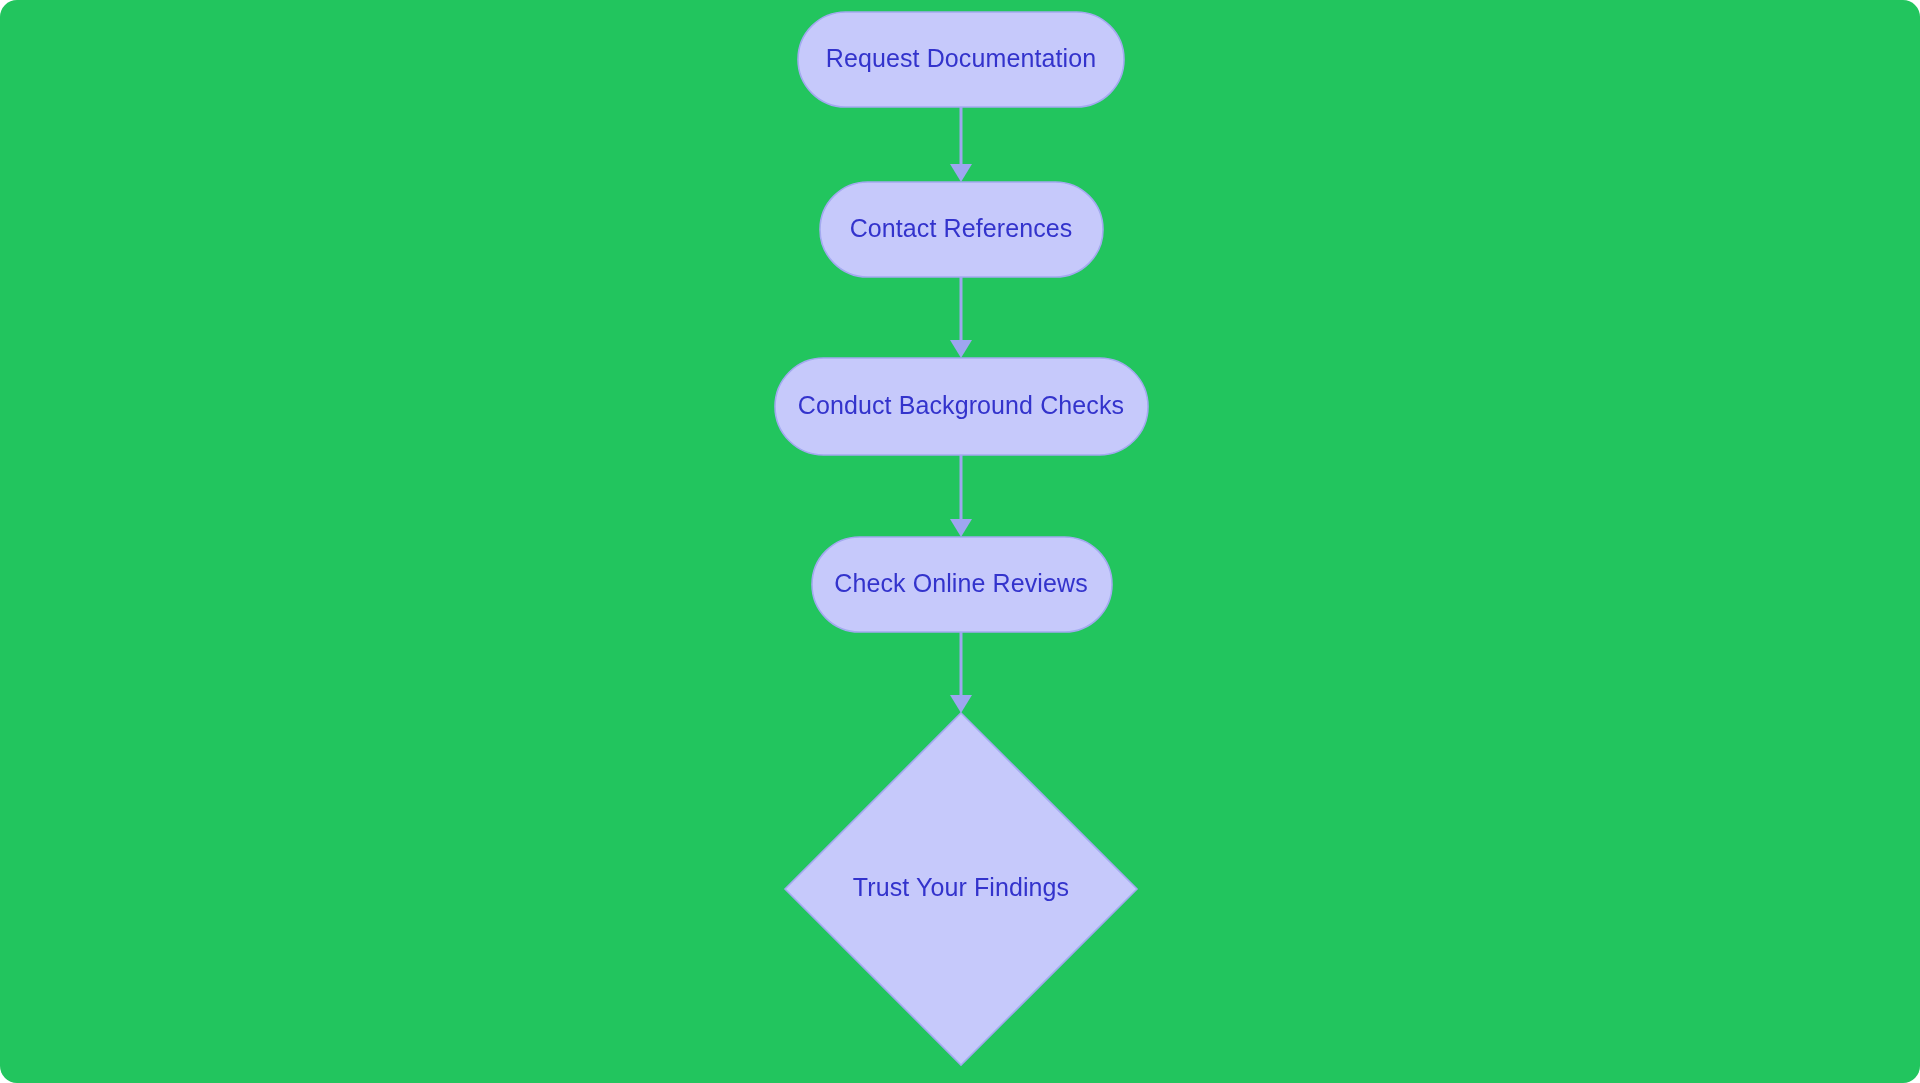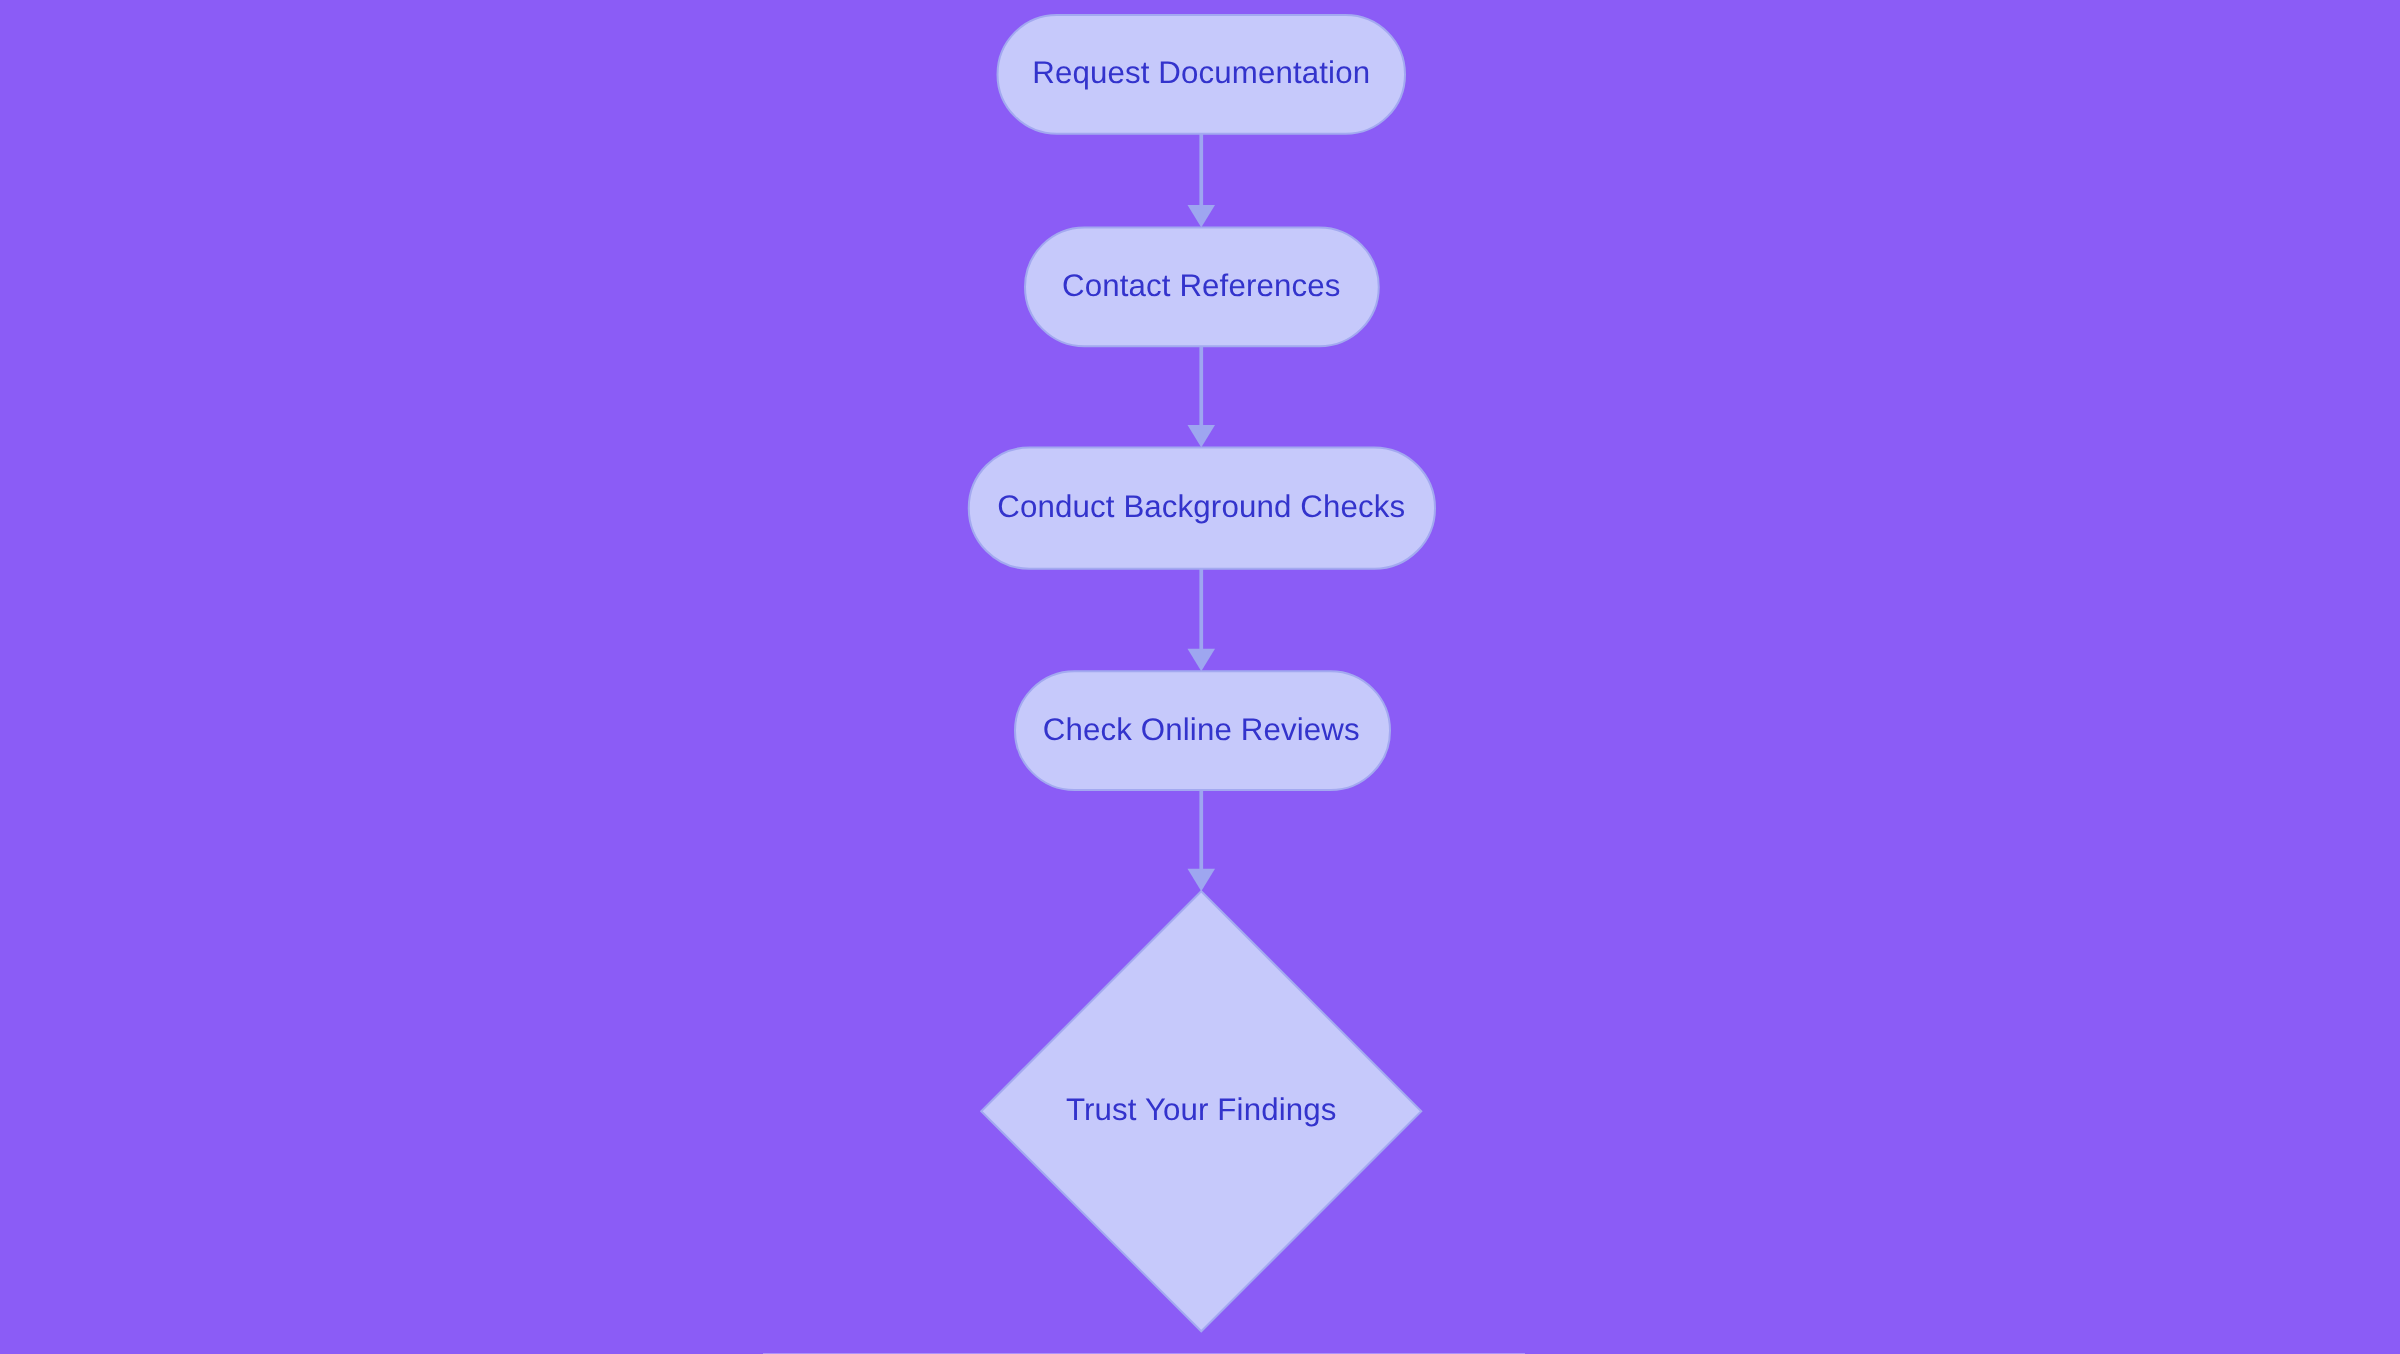--- a/index.html
+++ b/index.html
@@ -12,21 +12,22 @@
     height: 1083px;
     background: #ffffff;
     font-family: "Liberation Sans", sans-serif;
     overflow: hidden;
   }
 
   #flowchart-canvas {
     position: relative;
     width: 1920px;
     height: 1083px;
-    background: #8b5cf6;
+    background: #22c55e;
+    border-radius: 17px;
   }
 
   #flow-svg {
     position: absolute;
     top: 0;
     left: 0;
     width: 1920px;
     height: 1083px;
     display: block;
   }

